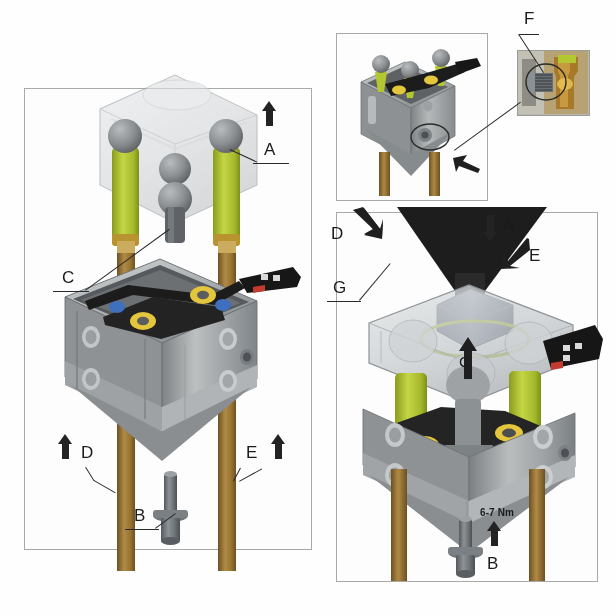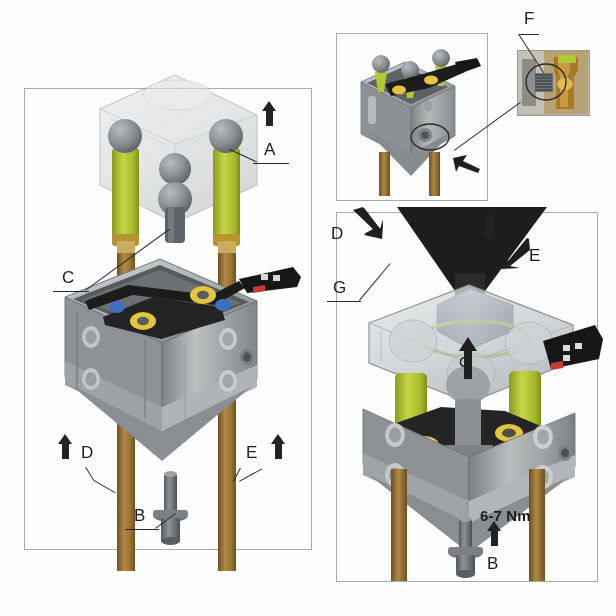--- a/index.html
+++ b/index.html
@@ -14,21 +14,21 @@
   
   .panel{position:absolute;border:1.5px solid #a8aaa8;background:#fdfdfd;box-sizing:border-box;}
   #panel-main{left:24px;top:88px;width:288px;height:462px;}
   #panel-topright{left:336px;top:33px;width:152px;height:168px;}
   #panel-bottomright{left:336px;top:212px;width:262px;height:370px;}
   #inset-f{position:absolute;left:517px;top:50px;width:73px;height:66px;border:1.5px solid #9a9c9a;box-sizing:border-box;overflow:hidden;background:#b9b7ae;}
 
   
   .lbl{position:absolute;font-size:17px;color:#1b1b1b;font-family:"Liberation Sans",sans-serif;line-height:1;}
   .lbl.small{font-size:15px;}
-  .torque{position:absolute;font-size:15px;font-weight:bold;color:#1a1a1a;letter-spacing:.1px;}
+  .torque{position:absolute;font-size:10px;font-weight:bold;color:#1a1a1a;letter-spacing:.1px;}
 
   
   .leader{position:absolute;background:#2a2a2a;transform-origin:0 0;height:1.2px;}
   .tick{position:absolute;background:#2a2a2a;height:1.2px;}
 
   
   .arrow-up{position:absolute;}
   .arrow-up .shaft{position:absolute;left:4px;top:8px;width:7px;height:17px;background:#232323;}
   .arrow-up .head{position:absolute;left:0;top:0;width:0;height:0;border-left:7.5px solid transparent;border-right:7.5px solid transparent;border-bottom:10px solid #232323;}
   .arrow-down{position:absolute;}

